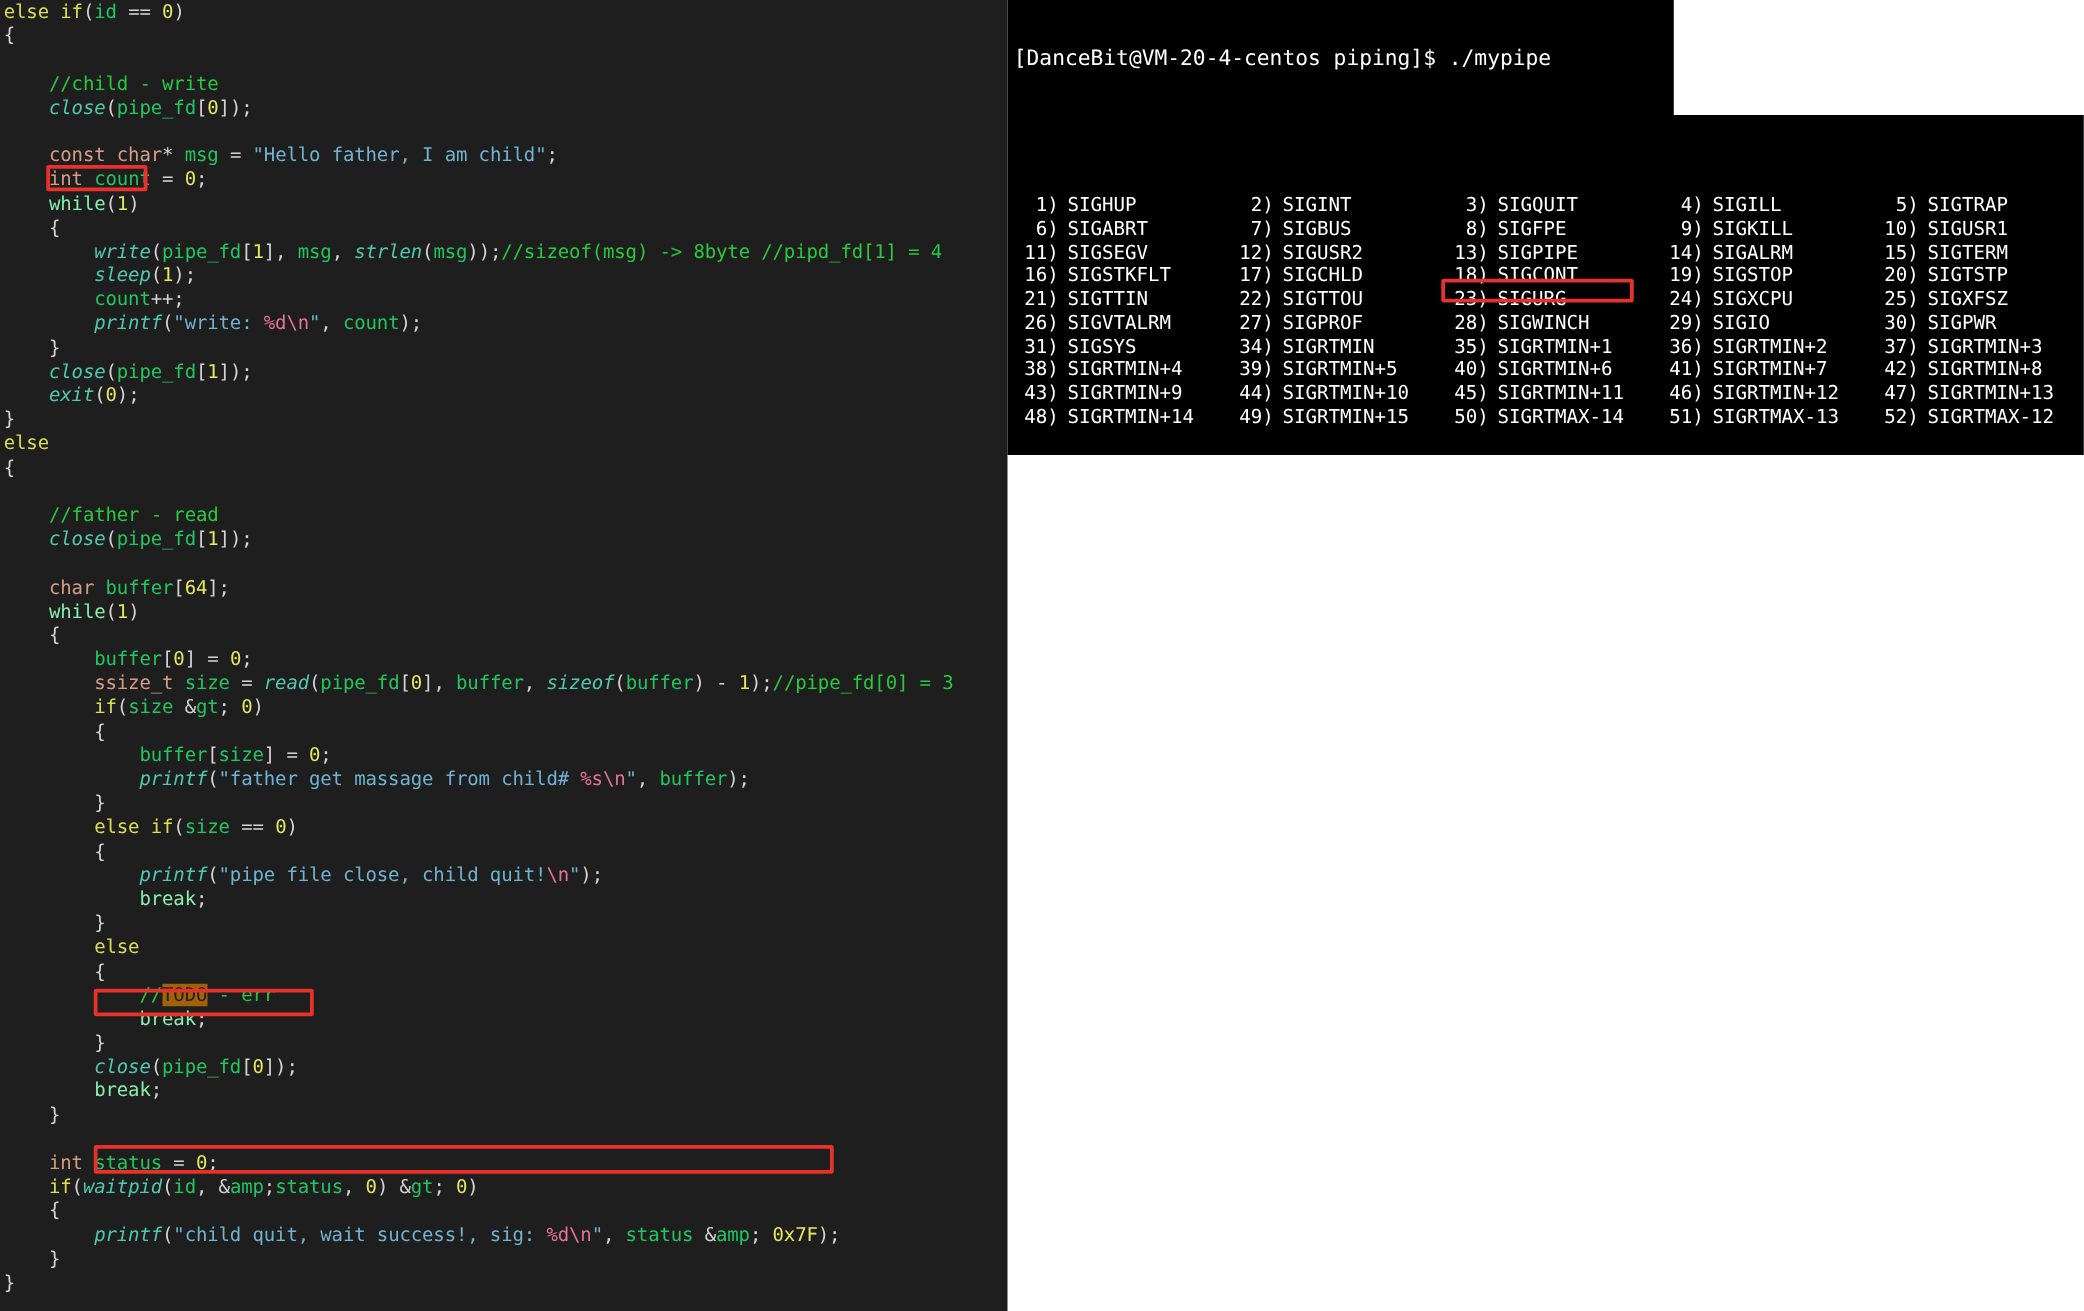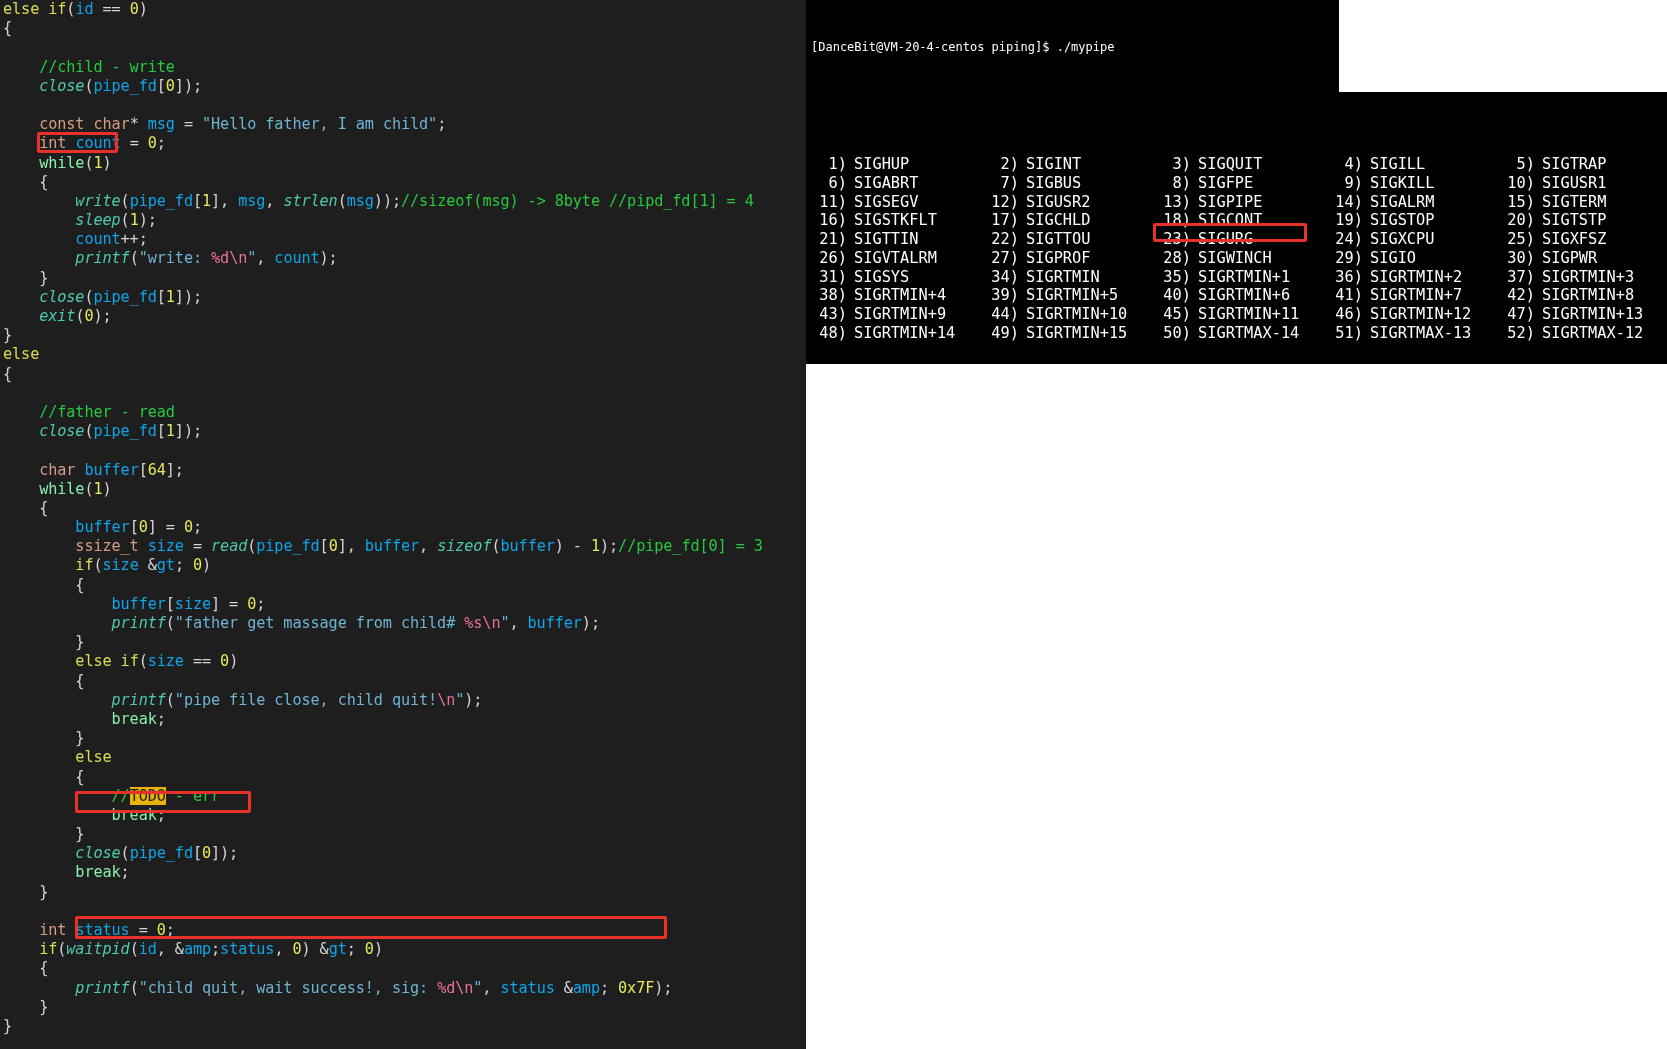--- a/index.html
+++ b/index.html
@@ -16,33 +16,33 @@
 
   
   .kw   {color:#d69d85;margin-top:13px;}   
   .ctl  {color:#86efac;}   
   .flow {color:#dcdc55;margin-top:24px;}   
   .fn   {color:#4ec9b0;font-style:italic;}   
   .num  {color:#e8e85c;}   
   .str  {color:#6fb3d2;}   
   .esc  {color:#e8709a;}   
   .cmt  {color:#27c93f;margin-top:26px;}   
-  .pl   {color:#0ea5e9;}   
-  .todo {background:#eab308;color:#1e1e1e;}
+  .pl   {color:#22c55e;}   
+  .todo {background:#a16207;color:#1e1e1e;}
 
   
   .box{position:absolute;border:3px solid #e8312a;border-radius:2px;
        pointer-events:none;box-sizing:border-box;}
 
   
   .term{position:absolute;background:#000000;color:#ffffff;
         font-family:"DejaVu Sans Mono","Liberation Mono",monospace;
         white-space:pre;overflow:hidden;}
   #term1{left:806px;top:0;width:533px;height:92px;
-         font-size:12px;line-height:18.4px;padding:1px 0 0 5px;box-sizing:border-box;}
+         font-size:17px;line-height:18.4px;padding:1px 0 0 5px;box-sizing:border-box;}
   #term2{left:806px;top:92px;width:861px;height:272px;
          font-size:15.3px;line-height:18.7px;padding:1px 0 0 5px;box-sizing:border-box;}
   .trow{height:18.7px;}
   #term1 .trow{height:18.4px;}
   .sig{display:inline-block;margin-top:25px;}
   .sign{display:inline-block;width:36px;text-align:right;}
   .signm{display:inline-block;width:129px;padding-left:7px;}
 </style>
 </head>
 <body>

